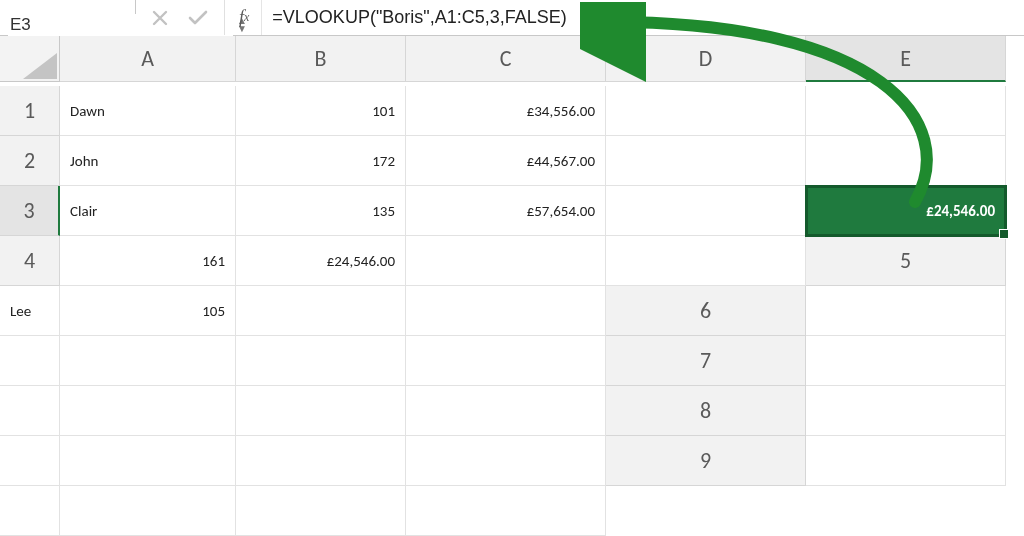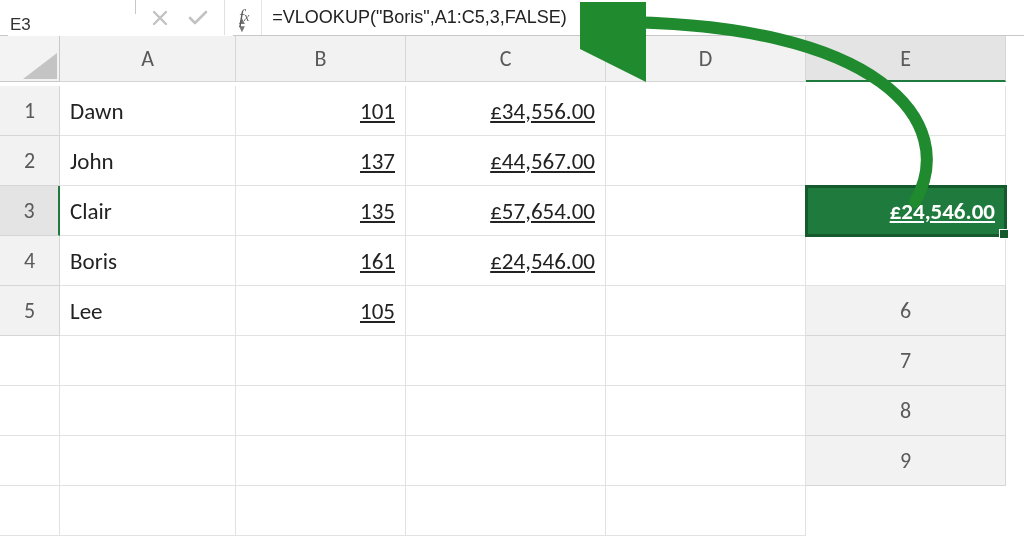--- a/index.html
+++ b/index.html
@@ -115,24 +115,24 @@
   .row-hdr.active {
     background: #e4e4e4;
     border-right: 2px solid #1f7a3e;
   }
   .cell {
     border-right: 1px solid #e2e2e2;
     border-bottom: 1px solid #e2e2e2;
     display: flex;
     align-items: center;
     padding: 0 10px;
-    font-size: 23px;
+    font-size: 15px;
     background: #fff;
   }
-  .cell.right { justify-content: flex-end; text-decoration: underline; }
+  .cell.right { justify-content: flex-end; }
   .cell.selected {
     background: #1f7a3e;
     color: #fff;
     font-weight: bold;
     outline: 3px solid #145a2c;
     outline-offset: -2px;
     position: relative;
   }
   .cell.selected::after {
     content: "";
@@ -194,34 +194,33 @@
 
   <div class="row-hdr">1</div>
   <div class="cell">Dawn</div>
   <div class="cell right">101</div>
   <div class="cell right">£34,556.00</div>
   <div class="cell"></div>
   <div class="cell"></div>
 
   <div class="row-hdr">2</div>
   <div class="cell">John</div>
-  <div class="cell right">137</div>
+  <div class="cell right">172</div>
   <div class="cell right">£44,567.00</div>
   <div class="cell"></div>
   <div class="cell"></div>
 
   <div class="row-hdr active">3</div>
   <div class="cell">Clair</div>
   <div class="cell right">135</div>
   <div class="cell right">£57,654.00</div>
   <div class="cell"></div>
   <div class="cell right selected">£24,546.00</div>
 
   <div class="row-hdr">4</div>
-  <div class="cell">Boris</div>
   <div class="cell right">161</div>
   <div class="cell right">£24,546.00</div>
   <div class="cell"></div>
   <div class="cell"></div>
 
   <div class="row-hdr">5</div>
   <div class="cell">Lee</div>
   <div class="cell right">105</div>
   <div class="cell"></div>
   <div class="cell"></div>

